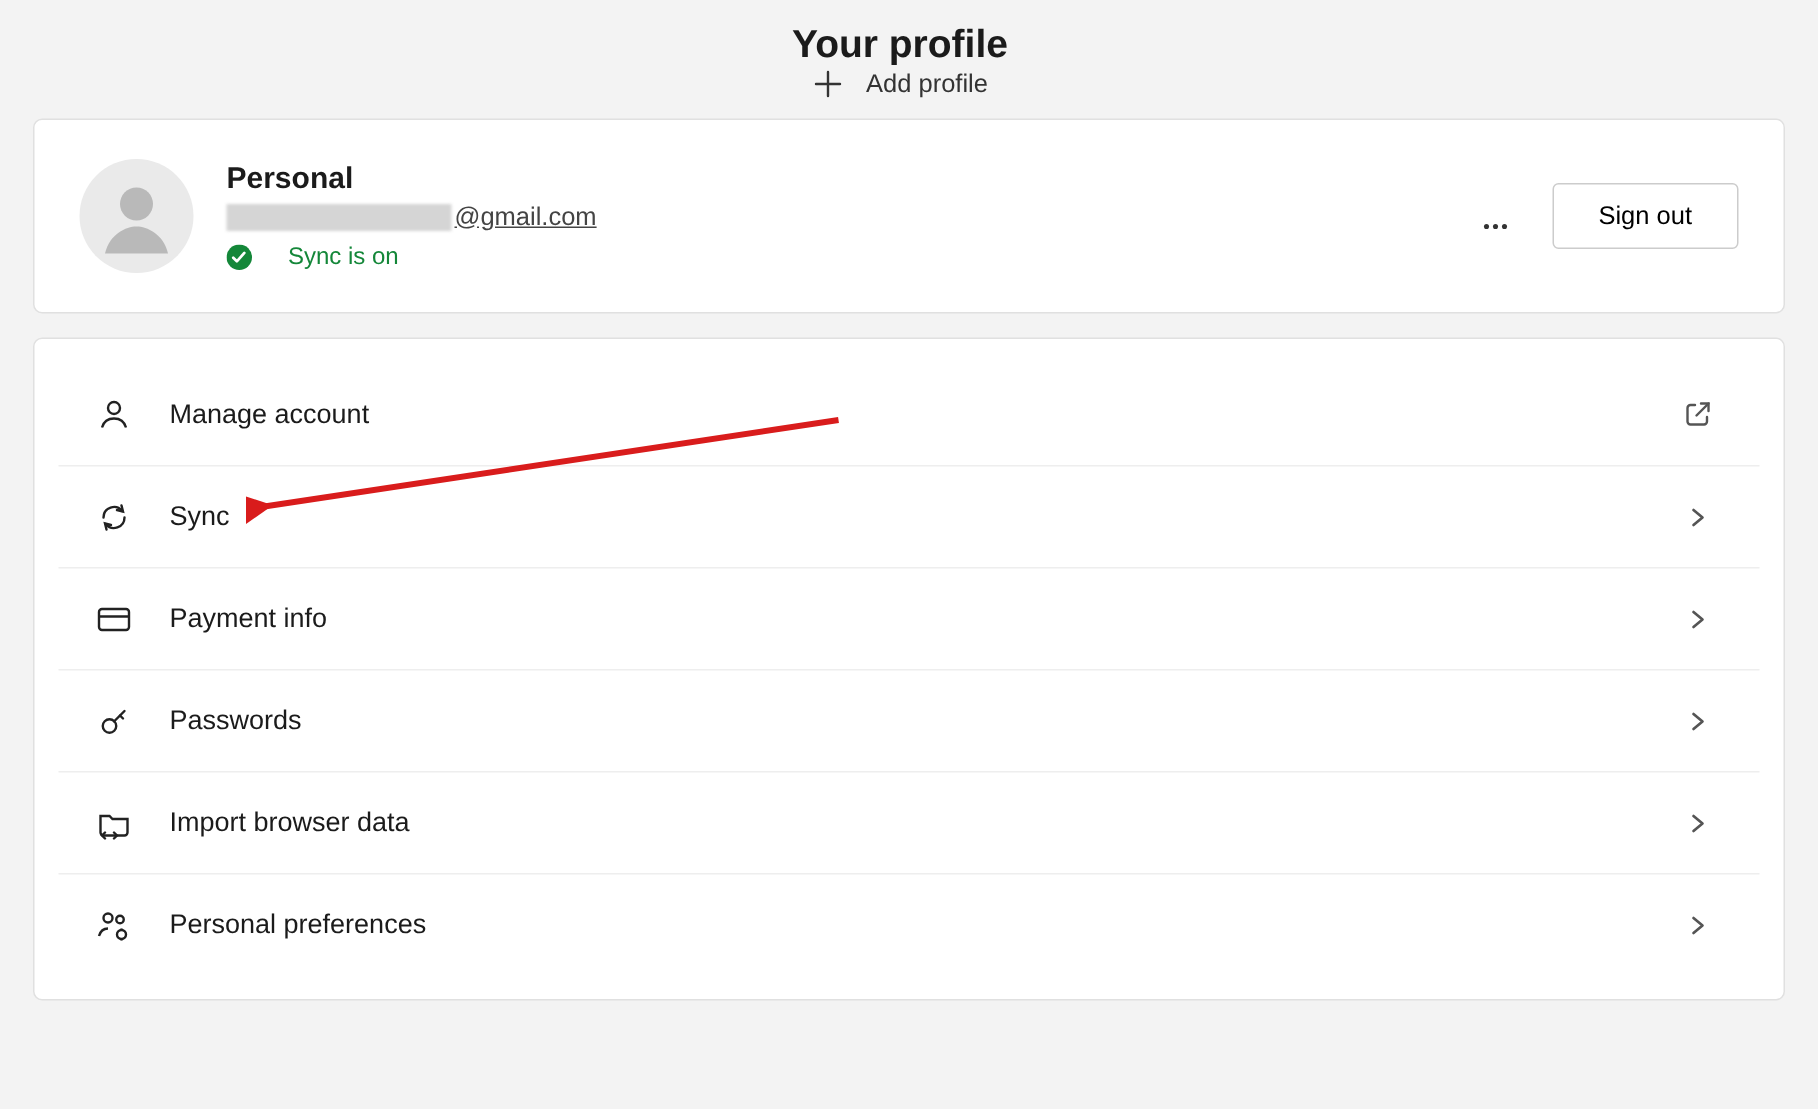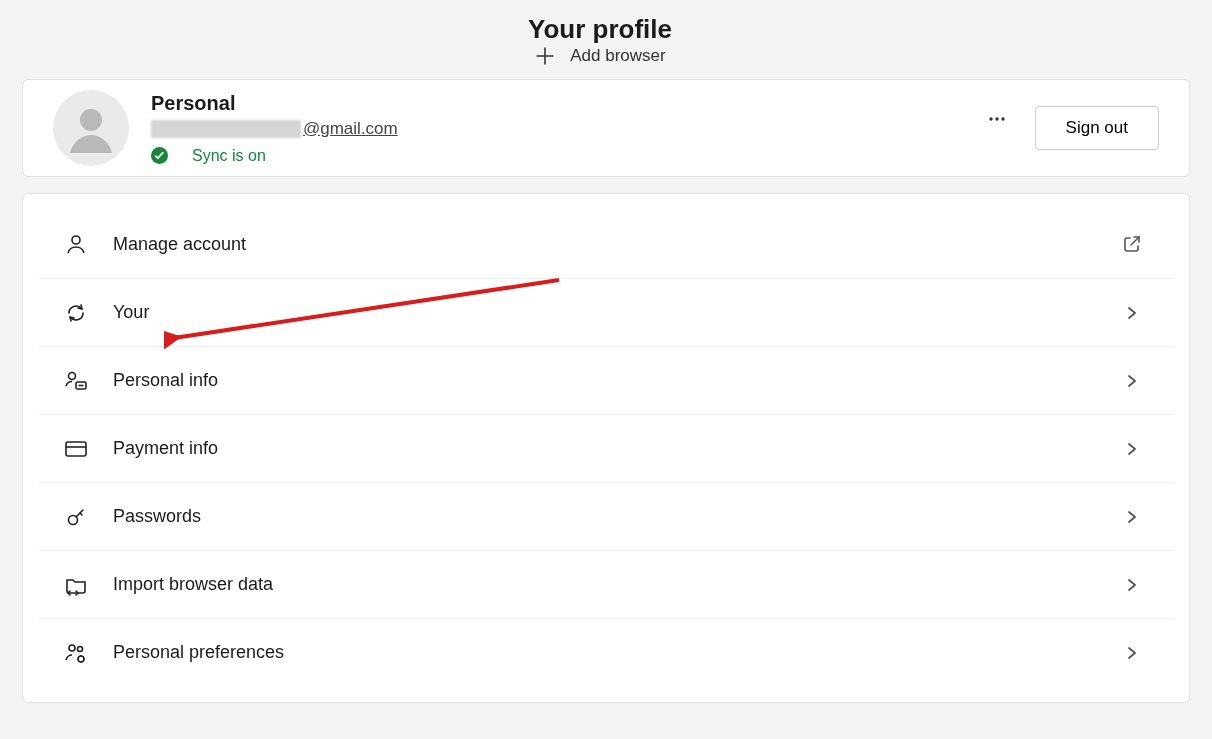--- a/index.html
+++ b/index.html
@@ -16,33 +16,33 @@
     padding:14px 38px 12px 26px;
     flex-direction:column;
   }
   .page-title { font-size:26px; font-weight:600; }
   .add-profile { display:flex; align-items:center; gap:14px; cursor:pointer; font-size:17px; color:#333;}
   .add-profile .plus { width:22px; height:22px; display:flex; align-items:center; justify-content:center;}
   .card {
     background:#fff; border:1px solid #e0e0e0; border-radius:6px;
     margin:0 22px;
   }
-  .profile-card { padding:10px 30px; display:flex; align-items:center; }
+  .profile-card { padding:26px 30px; display:flex; align-items:center; }
   .avatar {
     width:76px; height:76px; border-radius:50%; background:#eaeaea;
     display:flex; align-items:center; justify-content:center;
     margin-right:22px; flex:0 0 auto;
   }
   .profile-info { flex:1 1 auto; display:flex; flex-direction:column; gap:4px;}
   .profile-name { font-size:20px; font-weight:600;}
   .profile-email { display:flex; align-items:center; gap:0; font-size:17px; color:#444;text-decoration:underline;}
   .redact { display:inline-block; width:150px; height:18px; background:#d5d5d5; filter:blur(1px); margin-right:2px;}
   .sync-row { display:flex; align-items:center; gap:24px; color:#148739; font-size:16px; margin-top:4px;}
   .sync-check { width:17px; height:17px; }
-  .profile-actions { display:flex; align-items:flex-start; gap:24px;}
+  .profile-actions { display:flex; align-items:flex-end; gap:24px;}
   .more-button { width:28px; height:28px; display:flex; align-items:center; justify-content:center; cursor:pointer;}
   .signout-button {
     border:1px solid #ccc; border-radius:4px; background:#fff; height:44px;
     padding:0 30px; font-size:17px; cursor:pointer;
   }
   .settings-card { margin-top:16px; padding:16px; }
   .setting-row {
     display:flex; align-items:center; height:68px;
     padding:0 30px 0 24px; border-top:1px solid #eee; cursor:pointer;
   }
@@ -63,21 +63,21 @@
 <body>
 
 <div class="header">
   <div class="page-title">Your profile</div>
   <div class="add-profile">
     <span class="plus">
       <svg width="22" height="22" viewBox="0 0 22 22">
           <path d="M11 3v16M3 11h16" stroke="#333" stroke-width="1.6" stroke-linecap="round"></path>
         </svg>
     </span>
-    <span>Add browser</span>
+    <span>Add profile</span>
   </div>
 </div>
 
 <div class="card profile-card">
   <div class="avatar">
     <svg width="60" height="60" viewBox="0 0 60 60">
       <circle cx="30" cy="22" r="11" fill="#b9b9b9"></circle>
       <path d="M9 55c3-13 14-18 21-18s18 5 21 18" fill="#b9b9b9"></path>
     </svg>
   </div>
@@ -130,37 +130,21 @@
     </div>
     <div class="setting-row">
       <span class="setting-icon">
         <svg width="22" height="22" viewBox="0 0 22 22" fill="none" stroke="#222" stroke-width="1.6" stroke-linecap="round">
           <path d="M4 11a7 7 0 0 1 12.5-4.3"></path>
           <path d="M18 11a7 7 0 0 1-12.5 4.3"></path>
           <path d="M16 3l1 4-4-1"></path>
           <path d="M6 19l-1-4 4 1"></path>
         </svg>
       </span>
-      <span class="setting-label">Your</span>
-      <span class="setting-action">
-        <svg width="16" height="16" viewBox="0 0 16 16" fill="none" stroke="#555" stroke-width="1.8" stroke-linecap="round" stroke-linejoin="round">
-          <path d="M5 3l6 5-6 5"></path>
-        </svg>
-      </span>
-    </div>
-    <div class="setting-row">
-      <span class="setting-icon">
-        <svg width="24" height="22" viewBox="0 0 24 22" fill="none" stroke="#222" stroke-width="1.6">
-          <circle cx="8" cy="6" r="3.5"></circle>
-          <path d="M2 16c1-3 3.5-4.5 6-4.5"></path>
-          <rect x="12" y="12" width="10" height="7" rx="1.5"></rect>
-          <line x1="14.5" y1="15.5" x2="19.5" y2="15.5"></line>
-        </svg>
-      </span>
-      <span class="setting-label">Personal info</span>
+      <span class="setting-label">Sync</span>
       <span class="setting-action">
         <svg width="16" height="16" viewBox="0 0 16 16" fill="none" stroke="#555" stroke-width="1.8" stroke-linecap="round" stroke-linejoin="round">
           <path d="M5 3l6 5-6 5"></path>
         </svg>
       </span>
     </div>
     <div class="setting-row">
       <span class="setting-icon">
         <svg width="24" height="20" viewBox="0 0 24 20" fill="none" stroke="#222" stroke-width="1.6">
           <rect x="2" y="3" width="20" height="14" rx="2"></rect>

